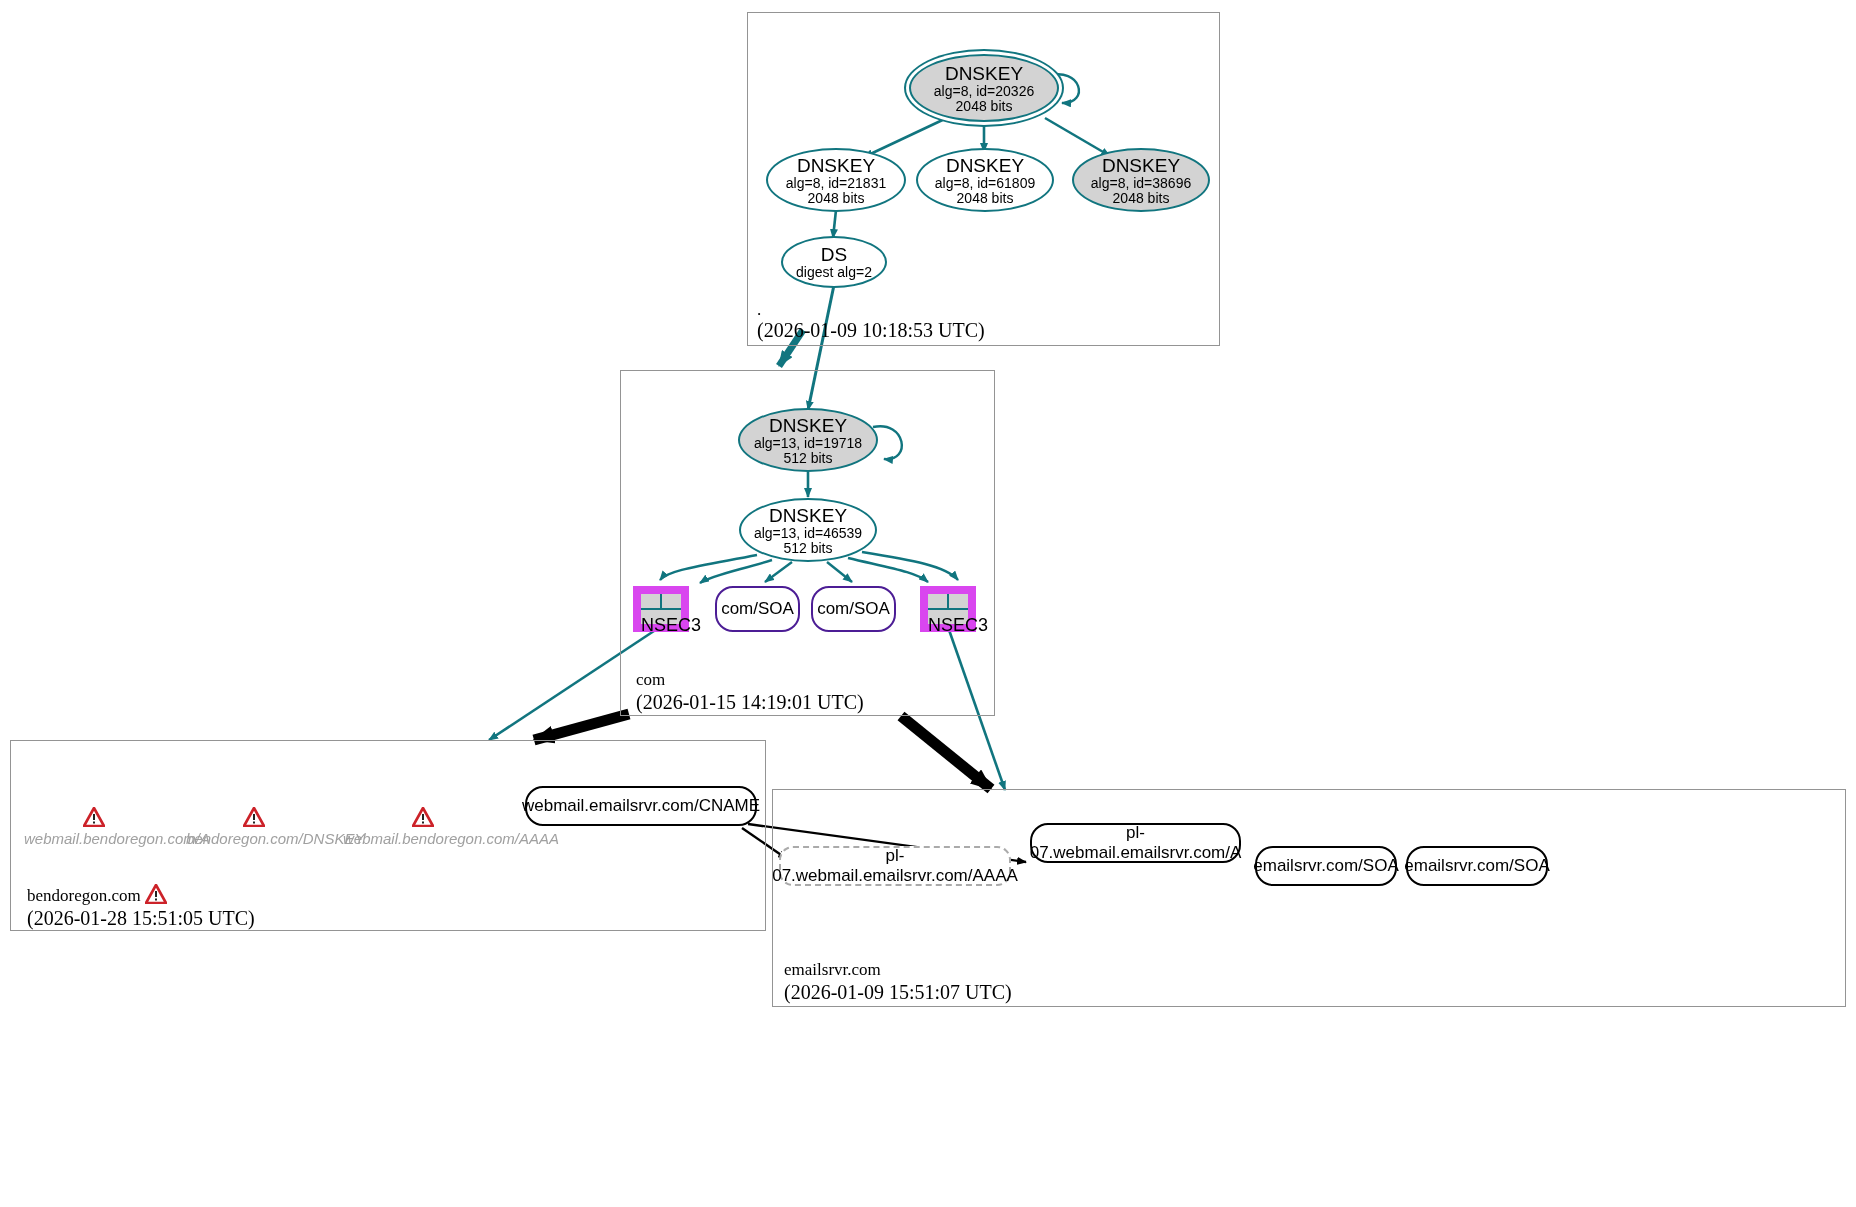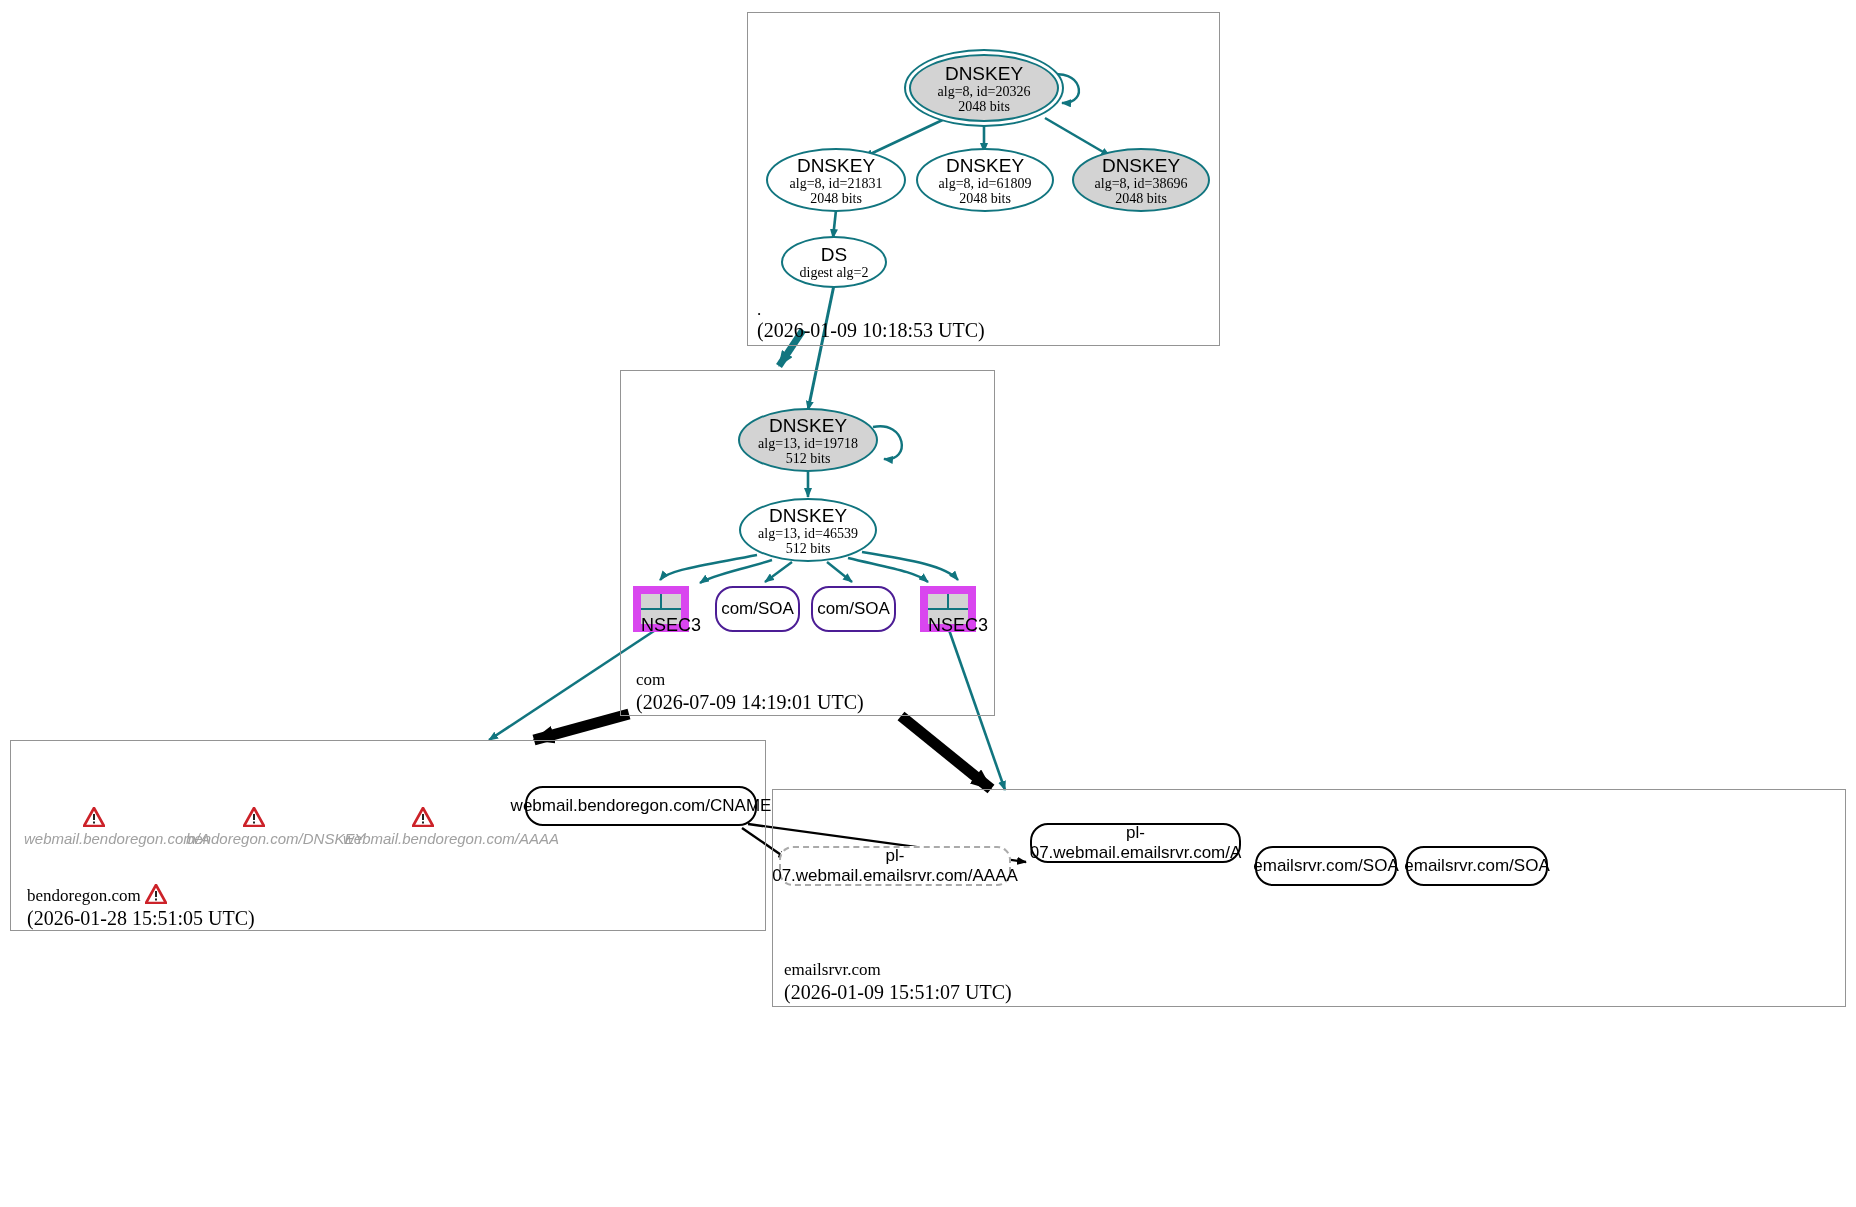--- a/index.html
+++ b/index.html
@@ -73,21 +73,21 @@
     box-shadow: 0 0 0 3px #ffffff, 0 0 0 5px #11757f;
     background: #d3d3d3;
   }
   .n-title {
     font-family: "Liberation Sans", sans-serif;
     font-size: 19px;
     line-height: 21px;
     text-align: center;
   }
   .n-sub {
-    font-family: Liberation Serif, serif;
+    font-family: Liberation Sans, sans-serif;
     font-size: 14px;
     line-height: 15px;
   }
   .rrset {
     border: 2px solid #4c1d95;
     border-radius: 18px;
     background: #ffffff;
     font-family: "Liberation Sans", sans-serif;
     font-size: 17px;
   }
@@ -269,21 +269,21 @@
     <div class="n-sub">2048 bits</div>
   </div>
 
   <div class="node ellipse" style="left:781px; top:236px; width:106px; height:52px;">
     <div class="n-title">DS</div>
     <div class="n-sub">digest alg=2</div>
   </div>
 
   <div class="zone" style="left:620px; top:370px; width:375px; height:346px;"></div>
   <div class="zone-label zone-name" style="left:636px; top:670px;">com</div>
-  <div class="zone-label zone-time" style="left:636px; top:692px;">(2026-07-09 14:19:01 UTC)</div>
+  <div class="zone-label zone-time" style="left:636px; top:692px;">(2026-01-15 14:19:01 UTC)</div>
 
   <div class="node ellipse sep" style="left:738px; top:408px; width:140px; height:64px;">
     <div class="n-title">DNSKEY</div>
     <div class="n-sub">alg=13, id=19718</div>
     <div class="n-sub">512 bits</div>
   </div>
 
   <div class="node ellipse" style="left:739px; top:498px; width:138px; height:64px;">
     <div class="n-title">DNSKEY</div>
     <div class="n-sub">alg=13, id=46539</div>
@@ -353,21 +353,21 @@
       <svg width="22" height="20" viewBox="0 0 22 20">
         <path d="M11,1 L21,19 L1,19 Z" fill="#ffffff" stroke="#cc2229" stroke-width="2.6" stroke-linejoin="round"></path>
         <rect x="10" y="7" width="2" height="6" fill="#222222"></rect>
         <rect x="10" y="14.5" width="2" height="2" fill="#222222"></rect>
       </svg>
     </span>
     <span>webmail.bendoregon.com/AAAA</span>
   </div>
 
   <div class="node rrset black" style="left:525px; top:786px; width:232px; height:40px;">
-    <span>webmail.bendoregon.com/CNAME</span>
+    <span>webmail.emailsrvr.com/CNAME</span>
   </div>
 
   <div class="zone" style="left:772px; top:789px; width:1074px; height:218px;"></div>
   <div class="zone-label zone-name" style="left:784px; top:960px;">emailsrvr.com</div>
   <div class="zone-label zone-time" style="left:784px; top:982px;">(2026-01-09 15:51:07 UTC)</div>
 
   <div class="node rrset dashed" style="left:779px; top:846px; width:232px; height:40px;">
     <span>pl-07.webmail.emailsrvr.com/AAAA</span>
   </div>
 

